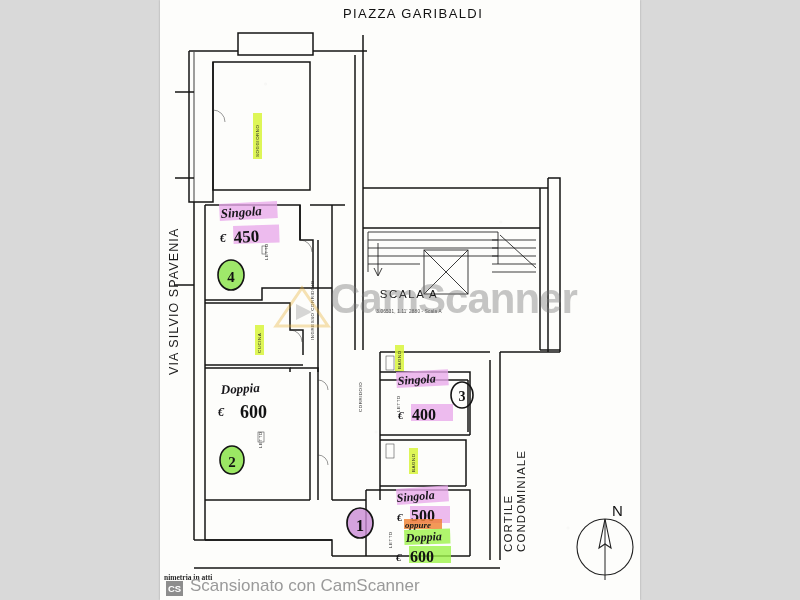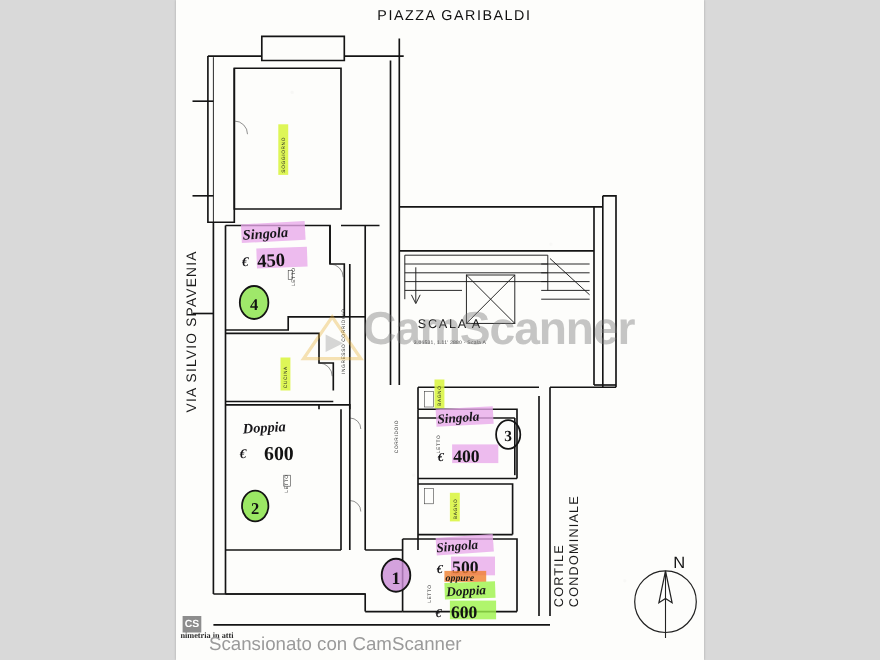--- a/index.html
+++ b/index.html
@@ -35,21 +35,21 @@
 
   .wall{fill:none;stroke:#141414;stroke-width:1.5;}
   .wall-thin{fill:none;stroke:#1a1a1a;stroke-width:.85;}
   .hair{fill:none;stroke:#333;stroke-width:.5;}
 
   
   #wm{position:absolute;left:330px;top:275px;font-family:"Liberation Sans",sans-serif;
       font-size:42px;font-weight:bold;color:rgba(120,120,120,.42);letter-spacing:-1px;
       white-space:nowrap;pointer-events:none;}
   #wmlogo{position:absolute;left:272px;top:282px;pointer-events:none;opacity:.5;}
-  #cam{position:absolute;left:166px;top:560px;display:flex;align-items:flex-start;gap:7px;pointer-events:none;}
+  #cam{position:absolute;left:166px;top:560px;display:flex;align-items:flex-end;gap:7px;pointer-events:none;}
   #camcs{width:17px;height:15px;background:#8d8d8d;color:#fff;font-size:9.5px;font-weight:bold;
          display:flex;align-items:center;justify-content:center;font-family:"Liberation Sans",sans-serif;}
   #camtx{font-family:"Liberation Sans",sans-serif;font-size:17px;color:#9a9a9a;margin-top:16px;}
 </style>
 </head>
 <body>
 
 <div id="page">
 
   <div id="sheet">

